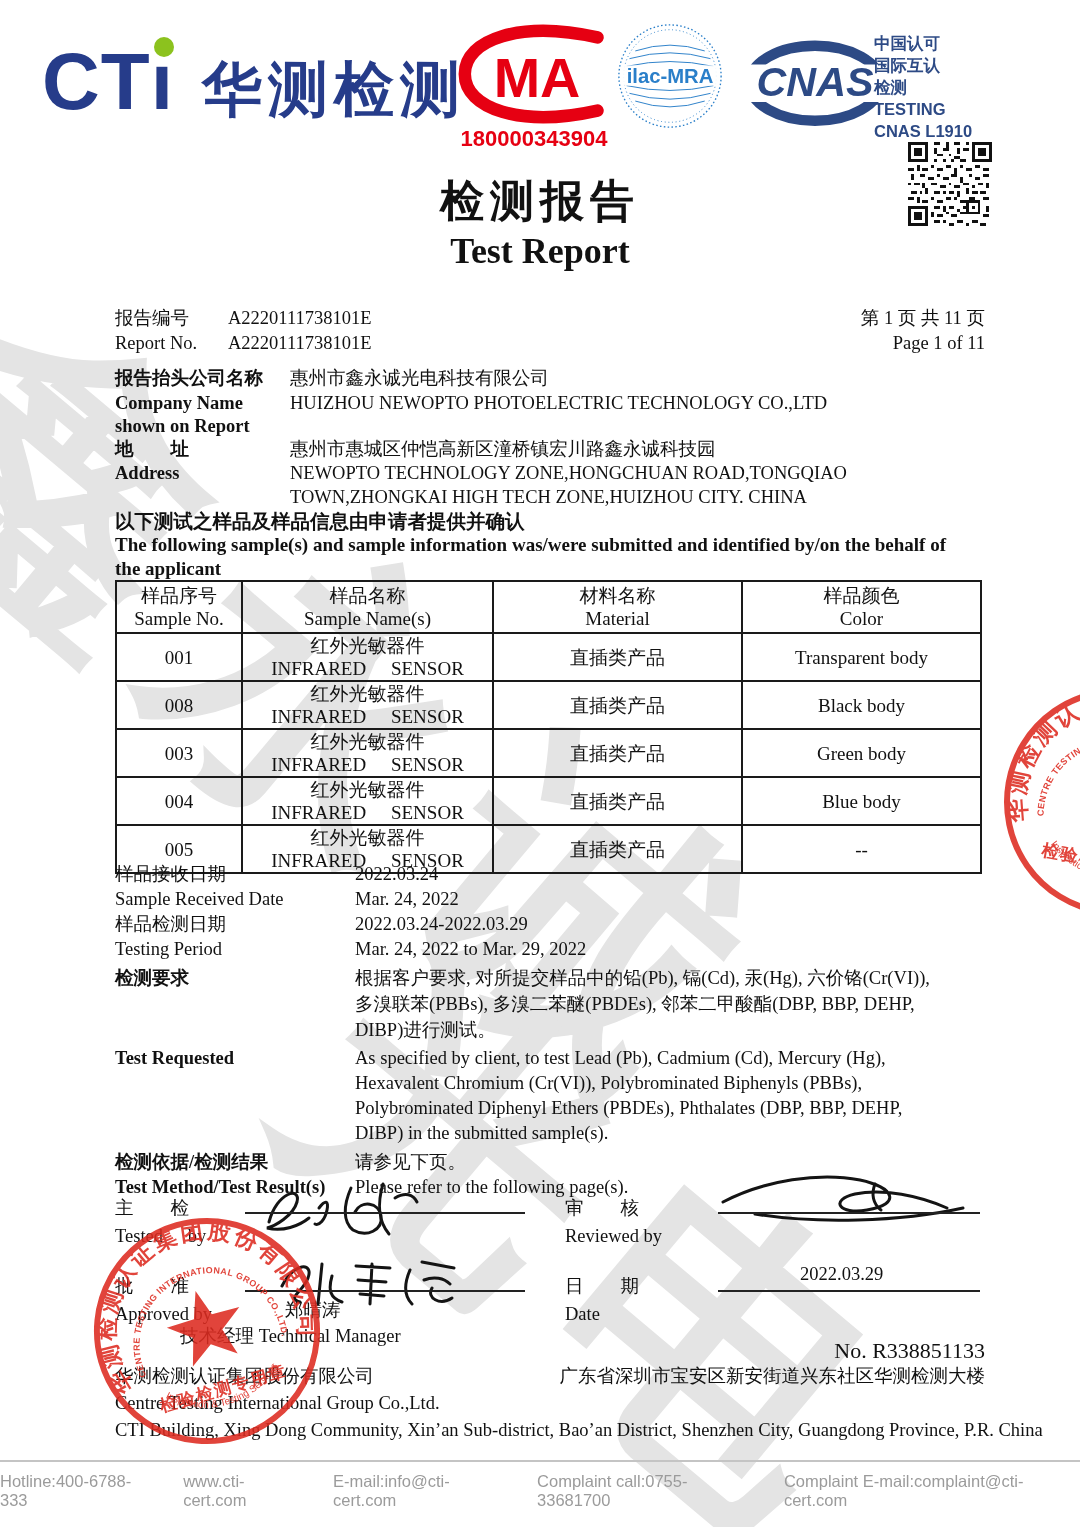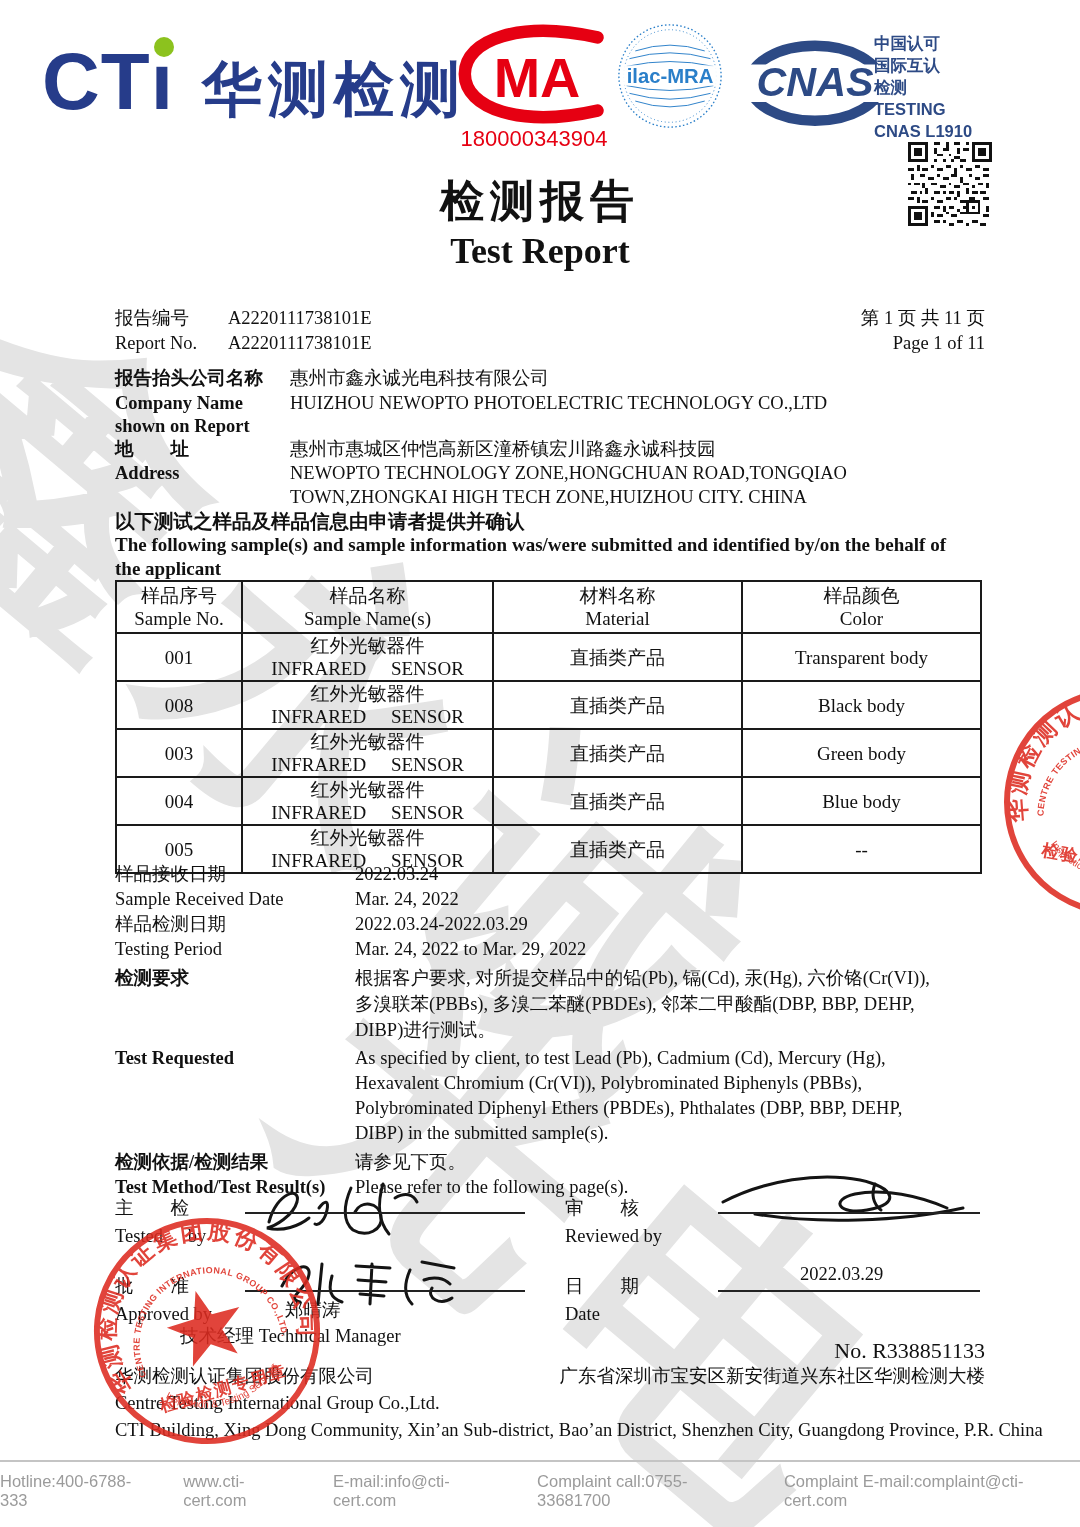--- a/index.html
+++ b/index.html
@@ -35,21 +35,21 @@
   <div class="abs z1" style="left:42px;top:36px;height:90px;">
     <span style="font-family:'Liberation Sans',sans-serif;font-weight:bold;font-size:80px;color:#263c8a;letter-spacing:1px;margin-top:31px;">CTı</span>
     <span class="abs" style="left:112px;top:1px;width:20px;height:20px;border-radius:50%;background:#8cc21e;"></span>
     <span class="abs" style="left:160px;top:14px;font-family:'Liberation Sans',sans-serif;font-weight:bold;font-size:60px;color:#263c8a;letter-spacing:6px;white-space:nowrap;">华测检测</span>
   </div>
 
   <svg class="abs z1" style="left:452px;top:24px;" width="166" height="100" viewBox="0 0 170 104">
     <path d="M150,14 C70,-4 12,16 12,52 C12,88 70,108 150,90" fill="none" stroke="#e60012" stroke-width="13" stroke-linecap="round"></path>
     <text x="42" y="76" font-family="Liberation Sans, sans-serif" font-weight="bold" font-size="58" fill="#e60012">MA</text>
   </svg>
-  <div class="abs z1" style="left:448px;top:126px;width:172px;text-align:center;font-family:'Liberation Sans',sans-serif;font-weight:normal;font-size:22px;color:#e60012;">180000343904</div>
+  <div class="abs z1" style="left:448px;top:126px;width:172px;text-align:center;font-family:'Liberation Sans',sans-serif;font-weight:bold;font-size:22px;color:#e60012;">180000343904</div>
 
   <svg class="abs z1" style="left:616px;top:22px;" width="108" height="108" viewBox="0 0 112 112">
     <g stroke="#2a7fc9" fill="none">
       <circle cx="56" cy="56" r="53" stroke-width="1.4" stroke-dasharray="1.6 2.4"></circle>
       <circle cx="56" cy="56" r="48" stroke-width="1" stroke-dasharray="1 2.8"></circle>
       <path d="M14,38 Q56,26 98,38" stroke-width="1"></path>
       <path d="M11,46 Q56,36 101,46" stroke-width="1"></path>
       <path d="M11,66 Q56,76 101,66" stroke-width="1"></path>
       <path d="M14,74 Q56,86 98,74" stroke-width="1"></path>
       <path d="M20,30 Q56,18 92,30" stroke-width="1"></path>

